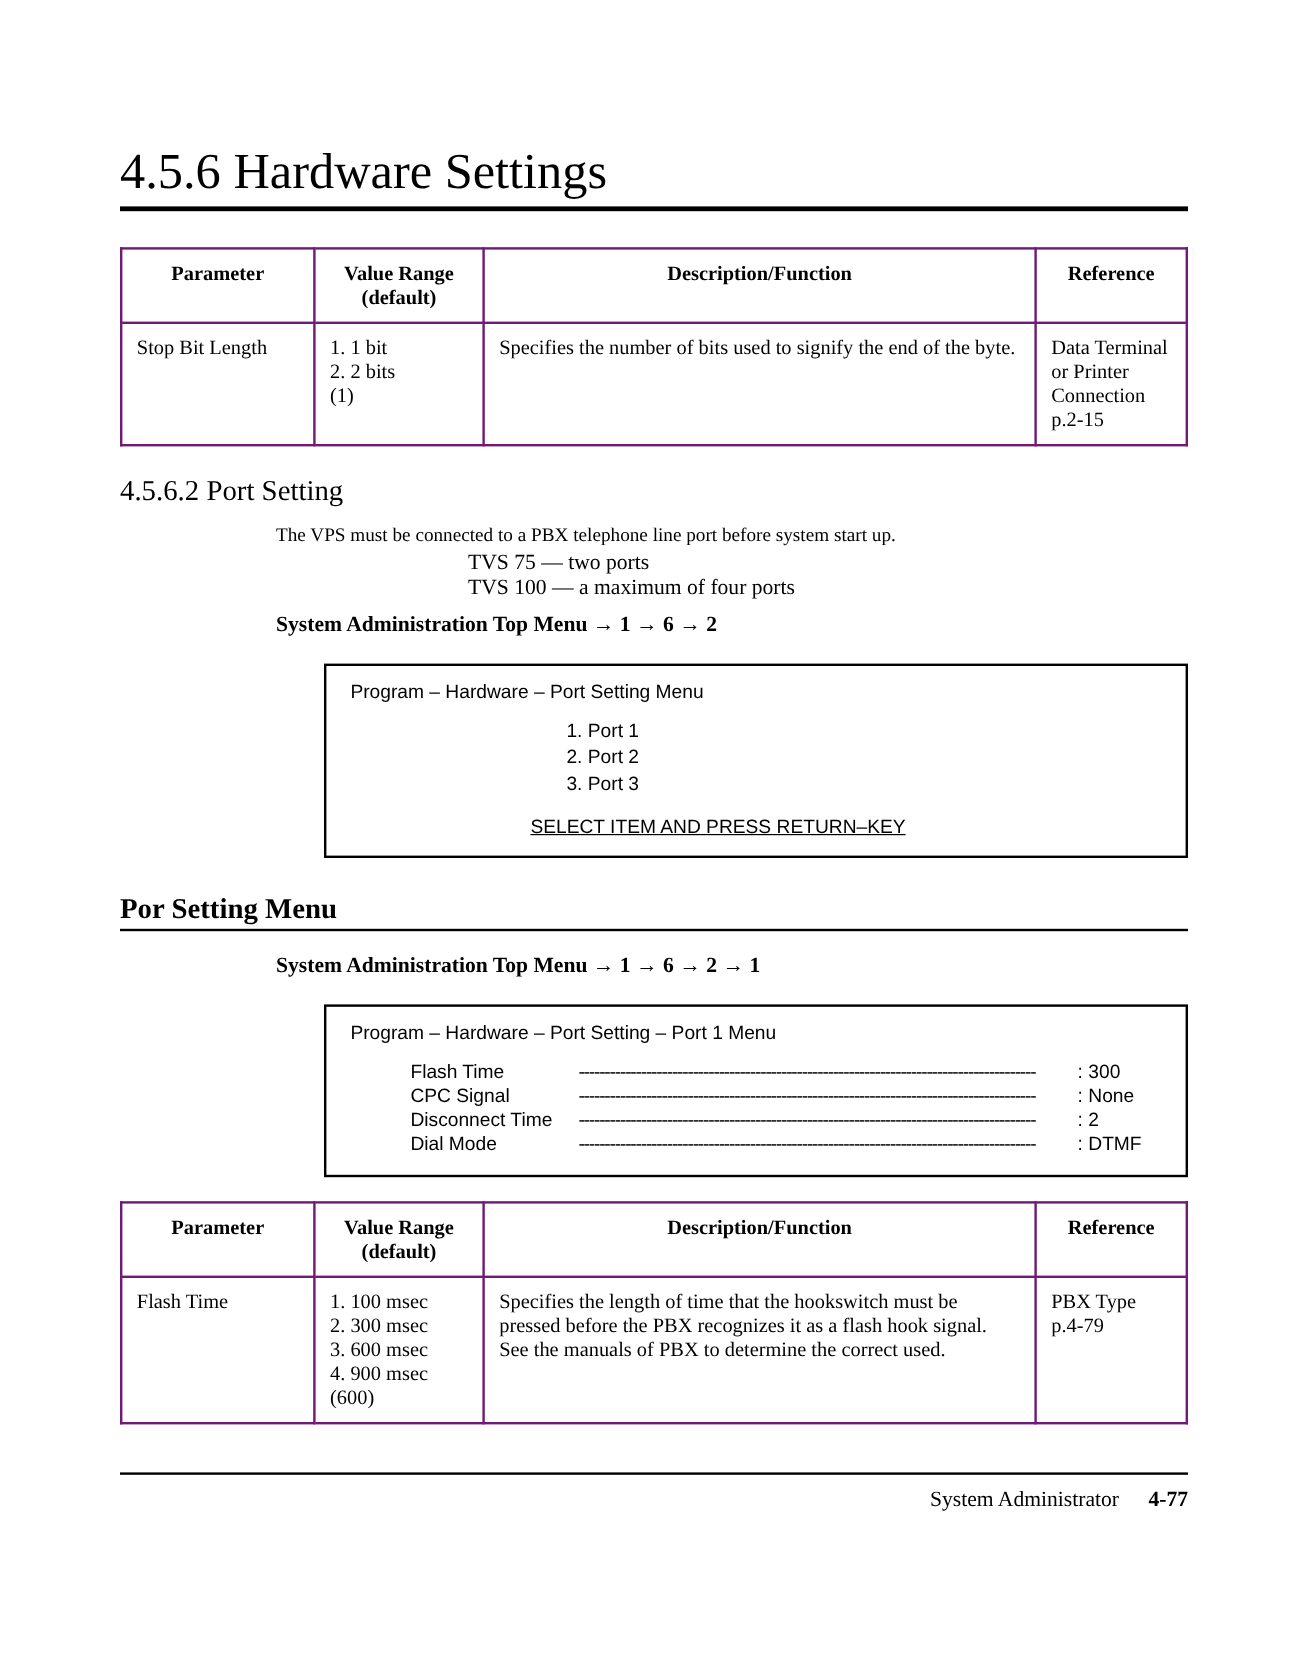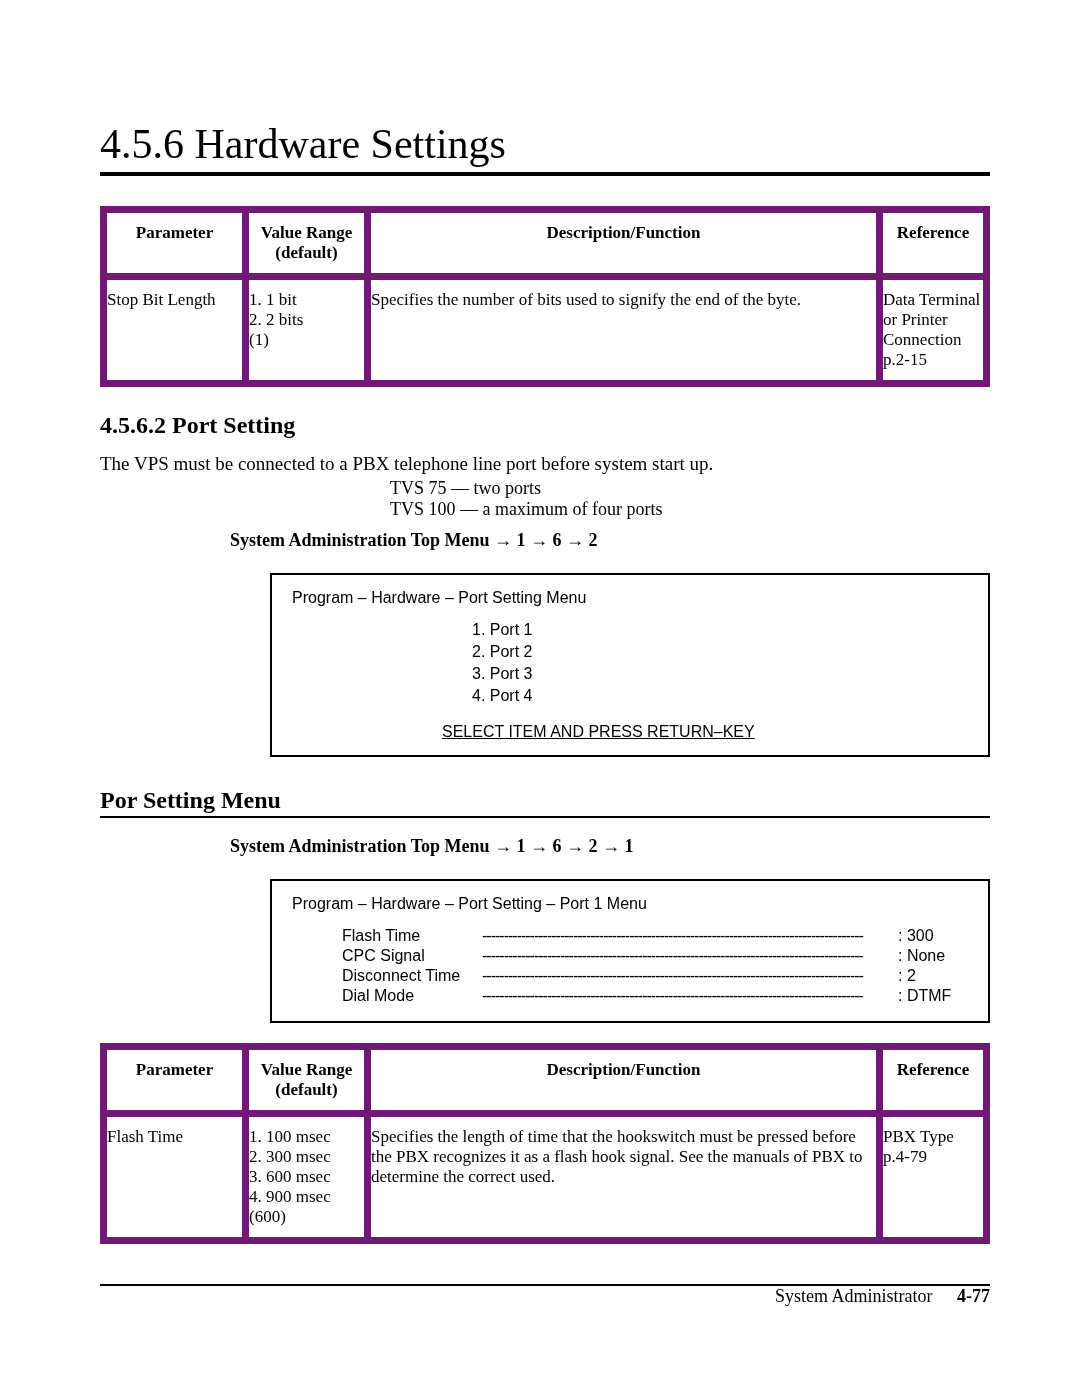--- a/index.html
+++ b/index.html
@@ -17,41 +17,42 @@
       padding-bottom: 4px;
       margin-bottom: 30px;
       margin-top: 50px;
     }
     table.param-table {
       border-collapse: collapse;
       width: 100%;
       margin: 20px 0;
     }
     table.param-table th, table.param-table td {
-      border: 7px solid #701a75;
-      padding: 10px 0;
+      border: 2px solid #701a75;
+      padding: 10px 12px;
       text-align: left;
       vertical-align: top;
       font-size: 17px;
     }
     table.param-table th {
       text-align: center;
       font-weight: bold;
     }
     table.param-table th.vr { width: 115px; }
     table.param-table th.param { width: 135px; }
     table.param-table th.ref { width: 100px; text-align: center; }
     .subsection {
       font-size: 24px;
-      font-weight: bold;
+      font-weight: normal;
       margin-top: 25px;
       margin-bottom: 12px;
     }
     .body-text {
-      font-size: 19px;
+      font-size: 16px;
+      margin-left: 130px;
       line-height: 1.4;
     }
     .tvs-line {
       margin-left: 290px;
       font-size: 18px;
     }
     .nav-path {
       font-weight: bold;
       font-size: 18px;
       margin-left: 130px;
@@ -99,20 +100,21 @@
     .port-heading {
       font-size: 24px;
       font-weight: bold;
       border-bottom: 2px solid #000;
       padding-bottom: 2px;
       margin-top: 30px;
     }
     .footer {
       border-top: 2px solid #000;
       margin-top: 40px;
+      padding-top: 10px;
       text-align: right;
       font-size: 18px;
     }
     .footer-pagenum {
       font-weight: bold;
       margin-left: 20px;
     }
   </style>
 </head>
 <body>
@@ -142,21 +144,20 @@
 <div class="body-text">The VPS must be connected to a PBX telephone line port before system start up.</div>
 <div class="tvs-line">TVS 75   — two ports</div>
 <div class="tvs-line">TVS 100 — a maximum of four ports</div>
 <div class="nav-path">System Administration Top Menu → 1 → 6 → 2</div>
 
 <div class="menu-box">
   <div class="menu-title">Program – Hardware – Port Setting Menu</div>
   <div class="menu-item">1.  Port 1</div>
   <div class="menu-item">2.  Port 2</div>
   <div class="menu-item">3.  Port 3</div>
-  <div class="menu-item">4.  Port 4</div>
   <div class="menu-select">SELECT ITEM AND PRESS RETURN–KEY</div>
 </div>
 
 <div class="port-heading">Por   Setting Menu</div>
 <div class="nav-path" style="margin-top:18px">System Administration Top Menu → 1 → 6 → 2 → 1</div>
 
 <div class="menu-box">
   <div class="menu-title">Program – Hardware – Port Setting – Port 1 Menu</div>
   <div class="settings-line">
     <span class="settings-label">Flash Time</span>

